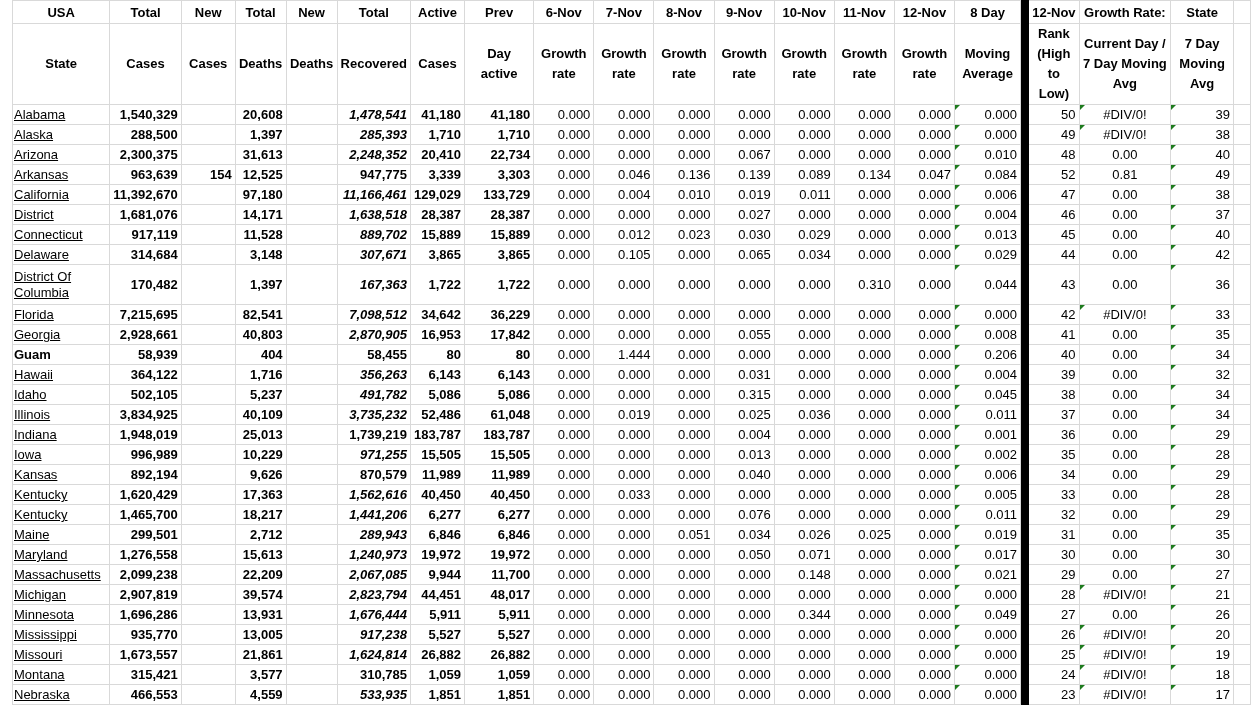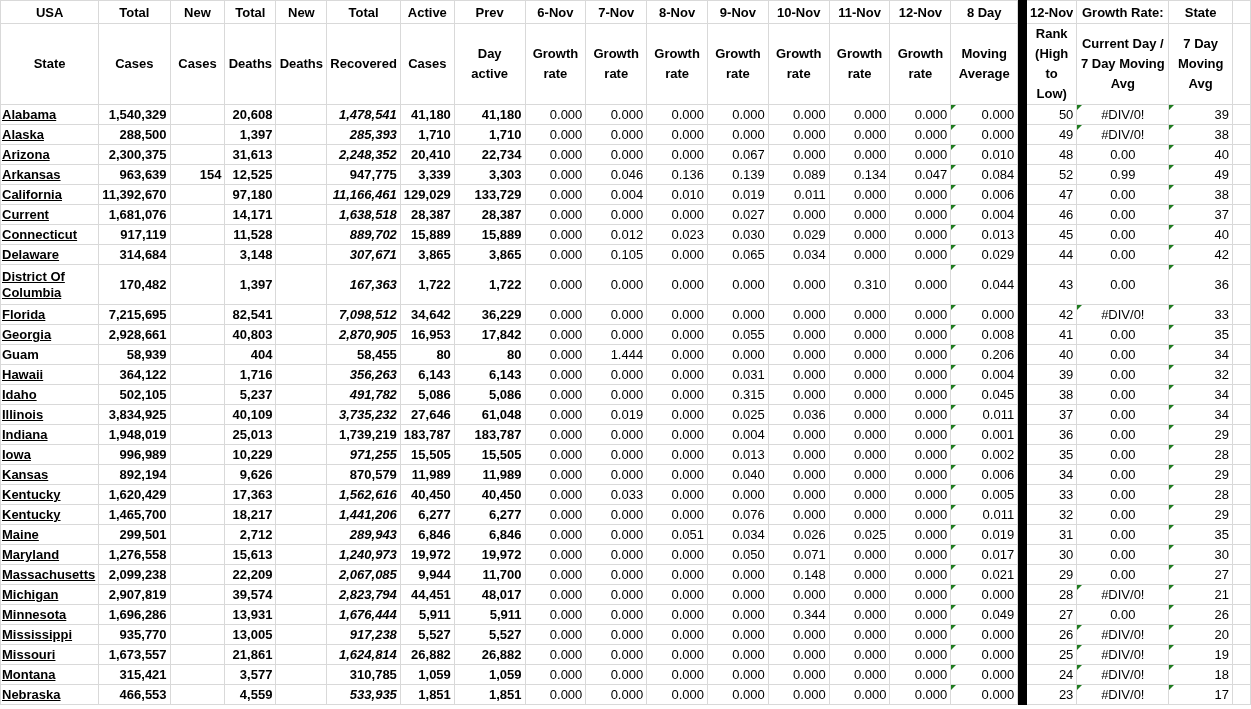--- a/index.html
+++ b/index.html
@@ -1,23 +1,23 @@
 <!DOCTYPE html>
 <html><head>
 <meta charset="utf-8">
 <style>
   html, body { margin:0; padding:0; background:#ffffff; }
   body { width:1251px; height:709px; overflow:hidden; font-family:"Liberation Sans", sans-serif; font-size:13px; color:#000; }
   .sheet { position:relative; width:1251px; height:709px; }
-  table { border-collapse:collapse; table-layout:fixed; position:absolute; left:0; top:0; }
+  table { border-collapse:collapse; table-layout:fixed; position:absolute; left:12px; top:0; }
   td { border:1px solid #d9d9d9; padding:0 3px; white-space:nowrap; overflow:hidden; position:relative; height:19px; line-height:19px; }
   tr.h1 td { height:22px; font-weight:bold; text-align:center; }
   tr.h2 td { height:79px; font-weight:bold; text-align:center; white-space:normal; line-height:20px; }
   tr.tall td { height:39px; }
-  td.st { text-align:left; text-decoration:underline; padding-left:1px;font-weight:bold; }
+  td.st { text-align:left; text-decoration:underline; padding-left:1px; }
   td.st.nolink { text-decoration:none; font-weight:bold; }
   td.st.wrap { white-space:normal; line-height:16px; }
   td.num { text-align:right; font-weight:bold; }
   td.it { font-style:italic;margin-left:47px; }
   td.gr { text-align:right; font-weight:normal; }
   td.ctr { text-align:center; font-weight:normal;margin-top:20px; }
   td.blk { background:#000; border-color:#000; padding:0; }
   .tri { position:absolute; left:0; top:0; width:0; height:0; border-top:5px solid #1e7b1e; border-right:5px solid transparent; }
 </style>
 </head>
@@ -176,21 +176,21 @@
           <td class="gr">0.000</td>
           <td class="gr">0.046</td>
           <td class="gr">0.136</td>
           <td class="gr">0.139</td>
           <td class="gr">0.089</td>
           <td class="gr">0.134</td>
           <td class="gr">0.047</td>
           <td class="gr"><span class="tri"></span><span>0.084</span></td>
           <td class="blk"></td>
           <td class="gr">52</td>
-          <td class="ctr"><span>0.99</span></td>
+          <td class="ctr"><span>0.81</span></td>
           <td class="gr"><span class="tri"></span><span>49</span></td>
           <td></td>
         </tr>
         <tr>
           <td class="st">California</td>
           <td class="num">11,392,670</td>
           <td class="num"></td>
           <td class="num">97,180</td>
           <td class="num"></td>
           <td class="num it">11,166,461</td>
@@ -204,21 +204,21 @@
           <td class="gr">0.000</td>
           <td class="gr">0.000</td>
           <td class="gr"><span class="tri"></span><span>0.006</span></td>
           <td class="blk"></td>
           <td class="gr">47</td>
           <td class="ctr"><span>0.00</span></td>
           <td class="gr"><span class="tri"></span><span>38</span></td>
           <td></td>
         </tr>
         <tr>
-          <td class="st">Current</td>
+          <td class="st">District</td>
           <td class="num">1,681,076</td>
           <td class="num"></td>
           <td class="num">14,171</td>
           <td class="num"></td>
           <td class="num it">1,638,518</td>
           <td class="num">28,387</td>
           <td class="num">28,387</td>
           <td class="gr">0.000</td>
           <td class="gr">0.000</td>
           <td class="gr">0.000</td>
@@ -417,21 +417,21 @@
           <td class="gr"><span class="tri"></span><span>34</span></td>
           <td></td>
         </tr>
         <tr>
           <td class="st">Illinois</td>
           <td class="num">3,834,925</td>
           <td class="num"></td>
           <td class="num">40,109</td>
           <td class="num"></td>
           <td class="num it">3,735,232</td>
-          <td class="num">27,646</td>
+          <td class="num">52,486</td>
           <td class="num">61,048</td>
           <td class="gr">0.000</td>
           <td class="gr">0.019</td>
           <td class="gr">0.000</td>
           <td class="gr">0.025</td>
           <td class="gr">0.036</td>
           <td class="gr">0.000</td>
           <td class="gr">0.000</td>
           <td class="gr"><span class="tri"></span><span>0.011</span></td>
           <td class="blk"></td>

